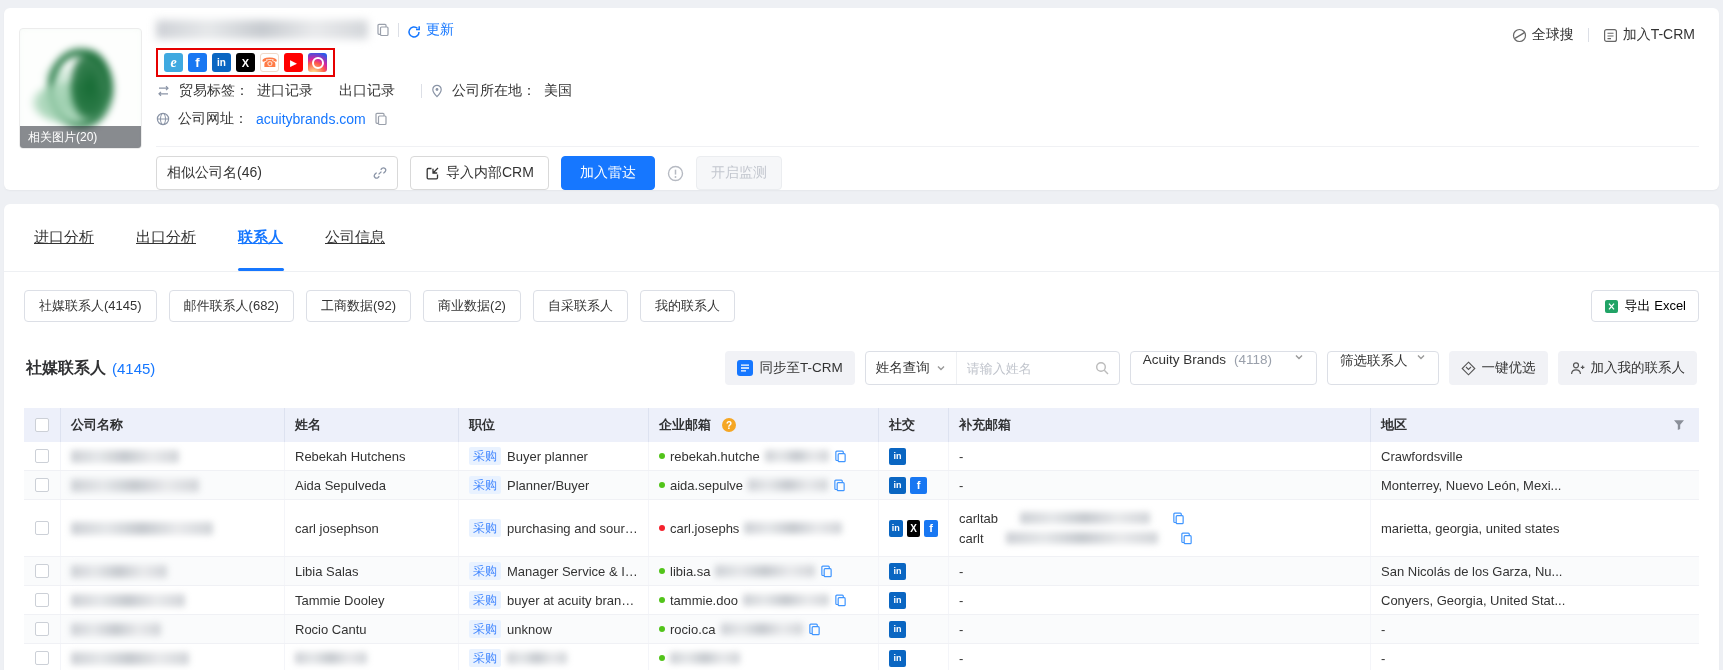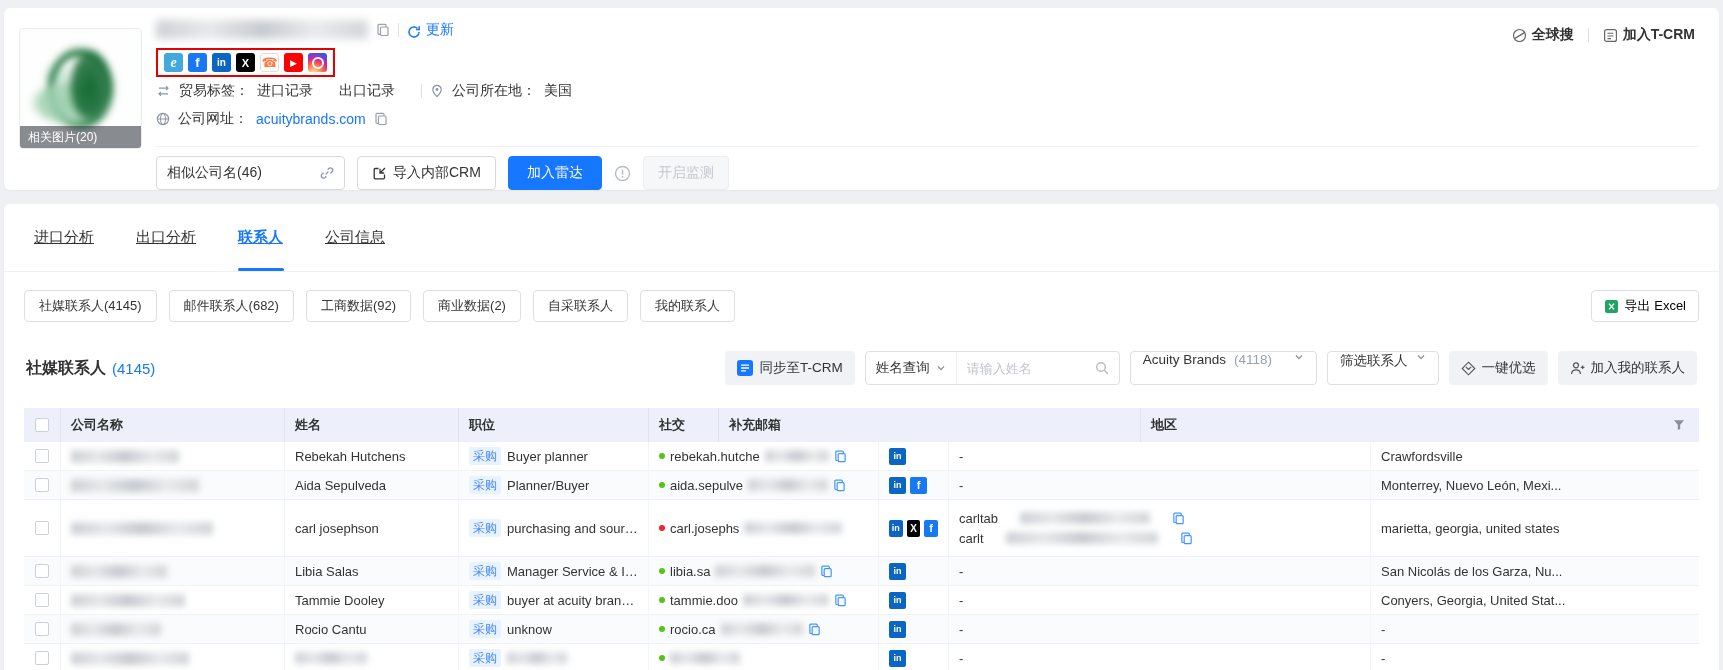--- a/index.html
+++ b/index.html
@@ -41,26 +41,26 @@
   .sc-instagram::before { content:''; width:8px; height:8px; border:2px solid #fff; border-radius:50%; }
   .inforow { font-size:14px; color:#333; }
   .glabel { color:#333; }
   .gicon { display:inline-flex; align-items:center; color:#8a94a6; }
   .tagtxt { margin-right:18px; cursor:pointer; }
   .weblink { color:#1677ff; cursor:pointer; }
   .copy-ic { display:inline-flex; color:#9aa0ab; cursor:pointer; }
   .copy-ic.blue { color:#4096ff; }
   .hhr { position:absolute; left:152px; right:20px; top:138px; height:1px; background:#f0f1f4; }
   .actrow { position:absolute; left:152px; top:148px; display:flex; align-items:center; gap:12px; }
-  .sim-box { width:189px; height:34px; border:1px solid #d9d9d9; border-radius:4px; display:flex; align-items:center; justify-content:space-between; padding:0 10px; cursor:pointer; background:#fff; }
+  .sim-box { width:242px; height:34px; border:1px solid #d9d9d9; border-radius:4px; display:flex; align-items:center; justify-content:space-between; padding:0 10px; cursor:pointer; background:#fff; }
   .btn { height:34px; border:1px solid #d9d9d9; border-radius:4px; background:#fff; display:inline-flex; align-items:center; gap:6px; padding:0 14px; font-size:14px; color:#333; cursor:pointer; }
   .btn-primary { background:#1677ff; border-color:#1677ff; color:#fff; padding:0 18px; }
   .btn-disabled { background:#f6f7f9; border-color:#ebedf0; color:#c3c7cf; cursor:not-allowed; }
   .info-ic { display:inline-flex; cursor:pointer; }
-  .topright { position:absolute; right:24px; top:18px; display:flex; align-items:center; gap:14px; font-size:14px; color:#333;font-weight:bold; }
+  .topright { position:absolute; right:24px; top:18px; display:flex; align-items:center; gap:14px; font-size:14px; color:#333; }
   .tr-link { display:inline-flex; align-items:center; gap:5px; cursor:pointer; }
 
   
   .tabs { display:flex; gap:42px; padding:24px 30px 0; height:68px; border-bottom:1px solid #eef0f3; }
   .tab { font-size:15px; color:#333; cursor:pointer; position:relative; padding-bottom:18px;text-decoration:underline; }
   .tab.active { color:#1677ff; font-weight:bold; }
   .tab.active::after { content:''; position:absolute; left:50%; transform:translateX(-50%); bottom:0; width:46px; height:3px; border-radius:2px; background:#1677ff; }
 
   .subtab-row { display:flex; align-items:center; padding:0 20px; margin-top:18px; }
   .subtabs { display:flex; gap:12px; flex:1; }
@@ -348,20 +348,24 @@
   </div>
 
   <div class="table">
     <div class="thead">
       <div class="th c-check">
           <span class="cb"></span>
         </div>
       <div class="th c-company">公司名称</div>
       <div class="th c-name">姓名</div>
       <div class="th c-title">职位</div>
+      <div class="th c-email">
+        <span>企业邮箱</span>
+        <span class="qmark">?</span>
+      </div>
       <div class="th c-social">社交</div>
       <div class="th c-extra">补充邮箱</div>
       <div class="th c-region">
         <span>地区</span>
         <span class="funnel">
           <svg width="12" height="12" viewBox="0 0 12 12">
               <path d="M1 1.2h10L7.2 5.8v4.1L4.8 11V5.8z" fill="#8a8f99"></path>
             </svg>
         </span>
       </div>

